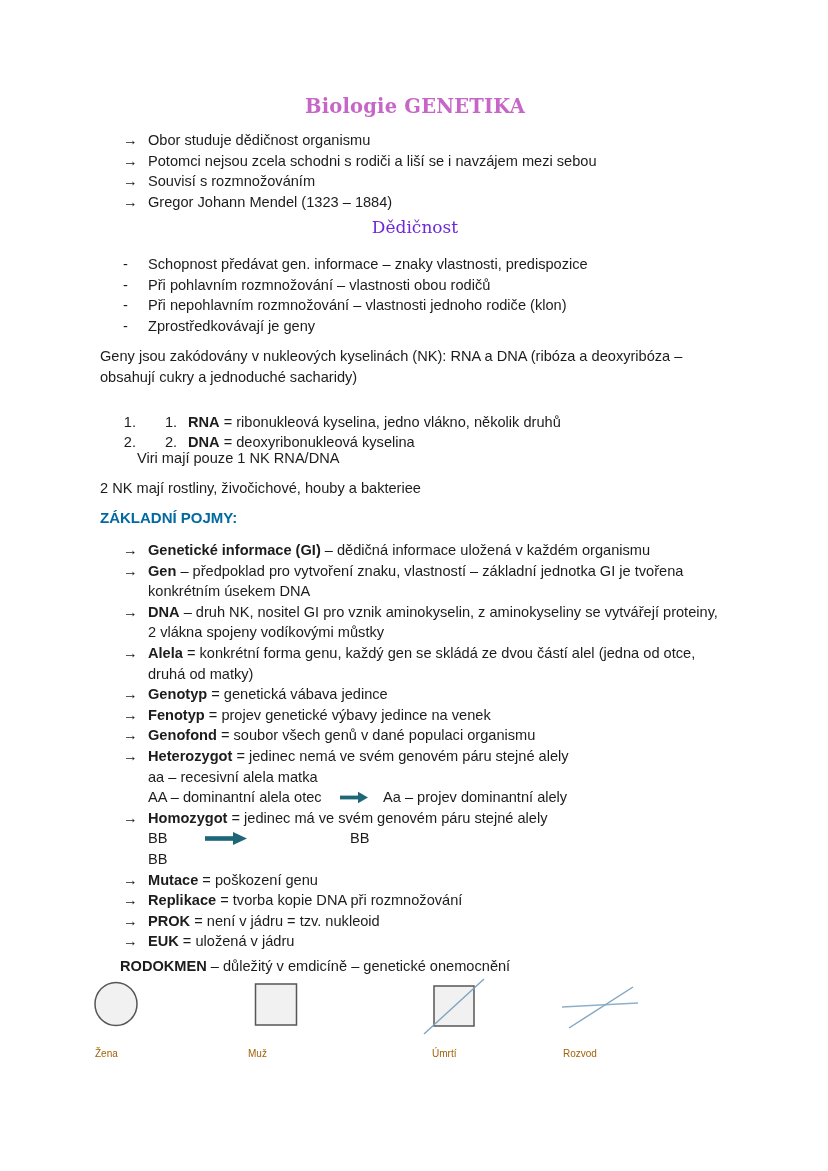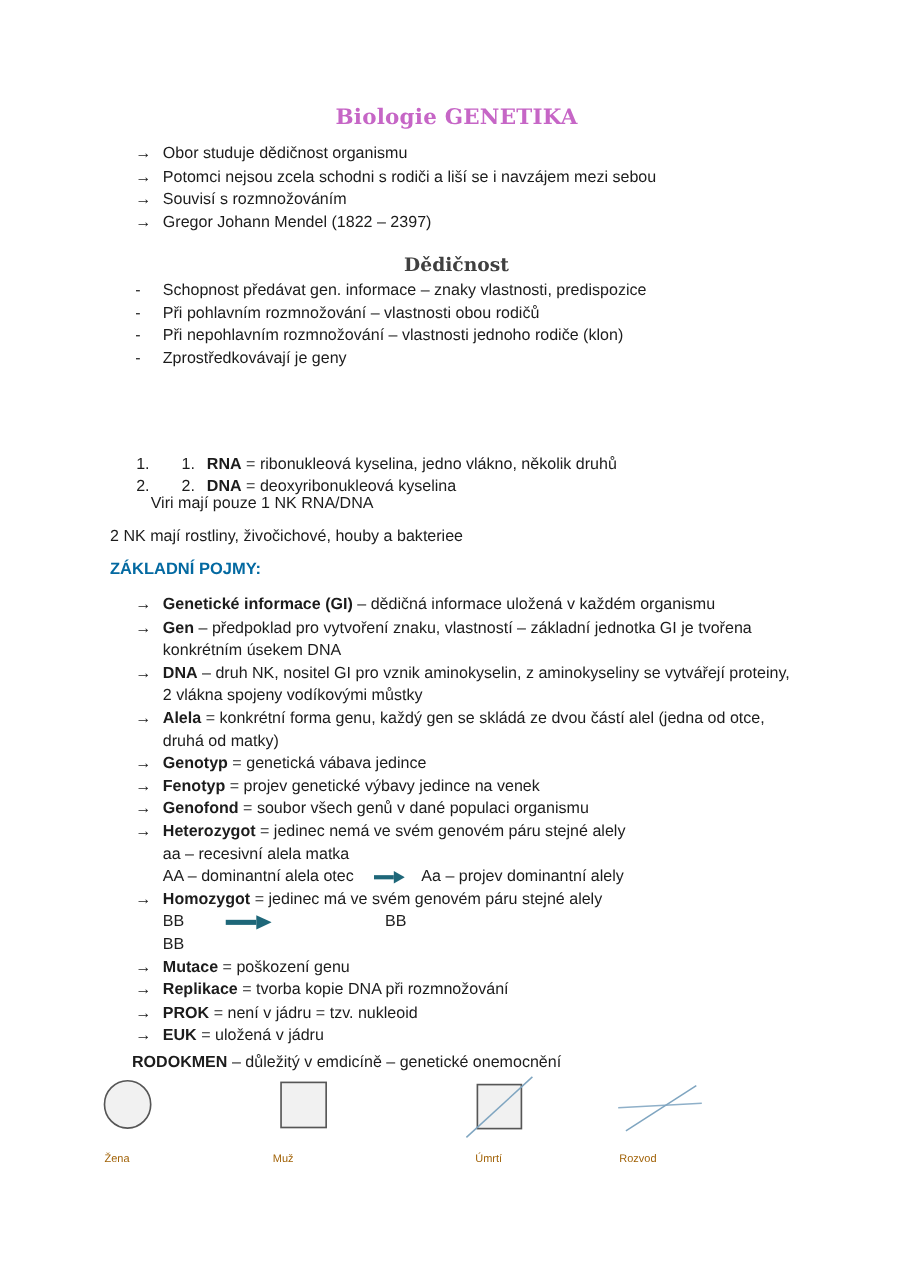--- a/index.html
+++ b/index.html
@@ -16,24 +16,24 @@
   }
   .block { position: absolute; left: 100px; width: 630px; }
 
   .doc-title {
     top: 94px; text-align: center;
     font-family: "DejaVu Serif", serif;
     font-weight: 700; font-size: 19.5px; line-height: 26px;
     color: #c666c6; letter-spacing: 0.2px;
   }
   .section-title {
-    top: 230px; text-align: center;
+    top: 216px; text-align: center;
     font-family: "DejaVu Serif", serif;
-    font-weight: 700; font-size: 17px; line-height: 22px;
-    color: #404040;
+    font-weight: 400; font-size: 17px; line-height: 22px;
+    color: #6d28d9;
   }
   .pink-subheading {
     top: 507px;
     font-weight: 700; font-size: 15px; line-height: 21px;
     color: #0369a1;
   }
 
   ul.plain { list-style: none; margin: 0; padding: 0; }
   li.li { position: relative; padding-left: 48px; }
   li.li .mk { position: absolute; left: 23px; top: 0; }
@@ -87,21 +87,21 @@
     <li class="li">
       <span class="mk">→</span>
       <span>Potomci nejsou zcela schodni s rodiči a liší se i navzájem mezi sebou</span>
     </li>
     <li class="li">
       <span class="mk">→</span>
       <span>Souvisí s rozmnožováním</span>
     </li>
     <li class="li">
       <span class="mk">→</span>
-      <span>Gregor Johann Mendel (1822 – 2397)</span>
+      <span>Gregor Johann Mendel (1323 – 1884)</span>
     </li>
   </ul>
 
   <div class="block section-title">Dědičnost</div>
 
   <ul class="plain block list-heredity">
     <li class="li">
       <span class="mk">-</span>
       <span>Schopnost předávat gen. informace – znaky vlastnosti, predispozice</span>
     </li>
@@ -112,20 +112,21 @@
     <li class="li">
       <span class="mk">-</span>
       <span>Při nepohlavním rozmnožování – vlastnosti jednoho rodiče (klon)</span>
     </li>
     <li class="li">
       <span class="mk">-</span>
       <span>Zprostředkovávají je geny</span>
     </li>
   </ul>
 
+  <div class="block para-genes">Geny jsou zakódovány v nukleových kyselinách (NK): RNA a DNA (ribóza a deoxyribóza – obsahují cukry a jednoduché sacharidy)</div>
 
   <ol class="plain block list-na">
     <li class="li">
       <span class="mk num">1.</span>
       <span class="b">RNA</span><span> = ribonukleová kyselina, jedno vlákno, několik druhů</span>
     </li>
     <li class="li">
       <span class="mk num">2.</span>
       <span class="b">DNA</span><span> = deoxyribonukleová kyselina</span>
     </li>

